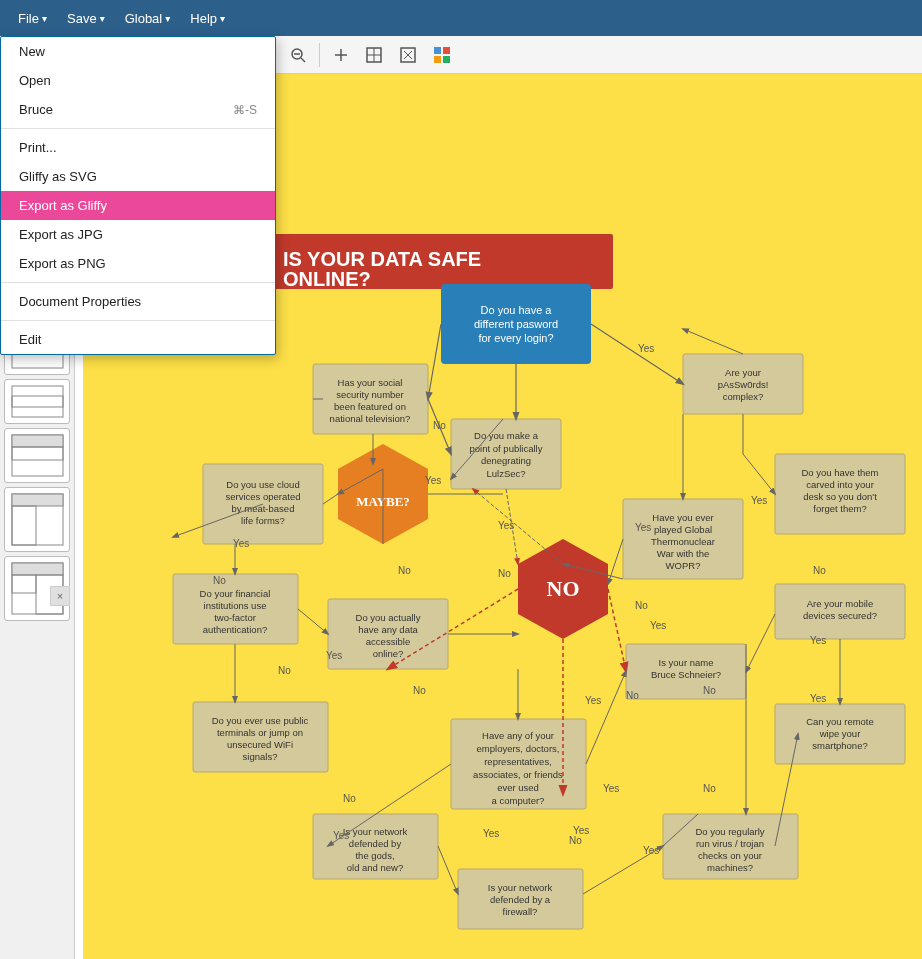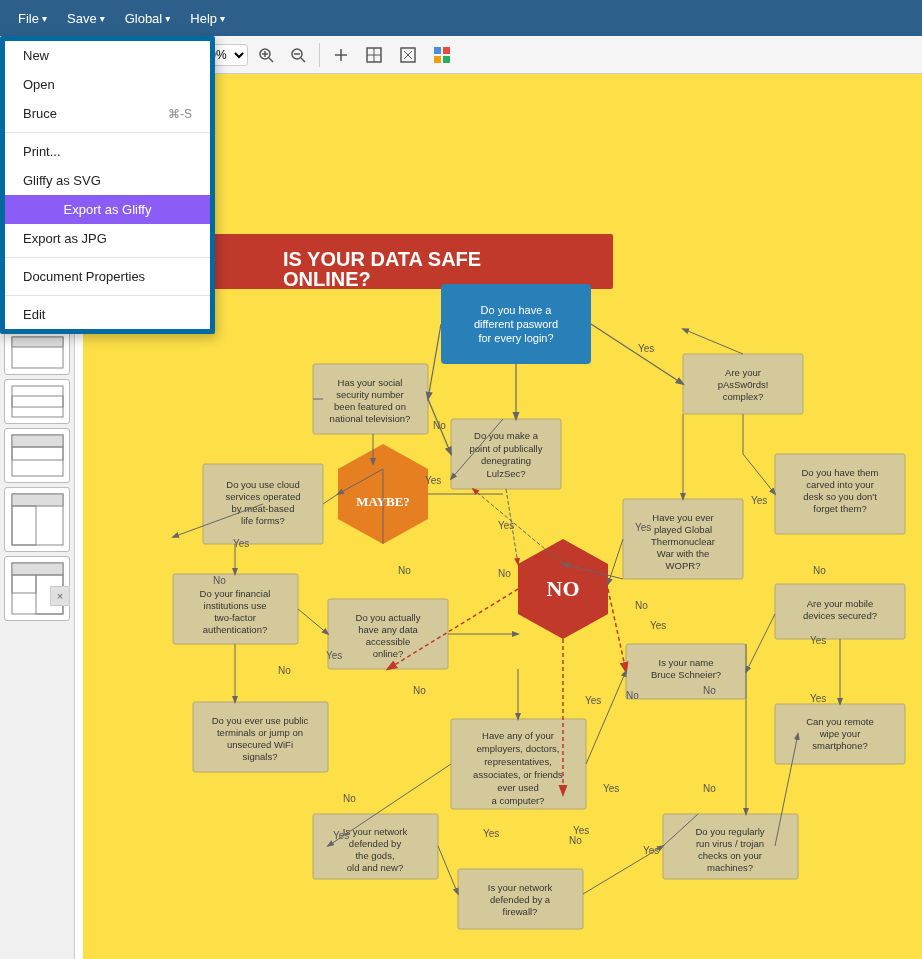--- a/index.html
+++ b/index.html
@@ -94,37 +94,37 @@
     .canvas-area {
       flex: 1;
       background: white;
       overflow: hidden;
       position: relative;
     }
     .file-dropdown {
       position: absolute;
       top: 36px;
       left: 0;
-      width: 215px;
+      width: 276px;
       background: white;
-      border: 5px solid #0369a1;
+      border: 1px solid #0369a1;
       box-shadow: 2px 4px 12px rgba(0,0,0,0.25);
       z-index: 200;
       border-radius: 2px;
     }
     .dropdown-item {
       padding: 7px 18px;
       font-size: 13px;
       color: #222;
       cursor: pointer;
       display: flex;
       justify-content: space-between;
       align-items: center;
     }
-    .dropdown-item.highlighted { background: #8b5cf6; color: white; justify-content: center; }
+    .dropdown-item.highlighted { background: #ec4899; color: white; }
     .dropdown-separator {
       height: 1px;
       background: #e0e0e0;
       margin: 4px 0;
     }
     .shortcut { color: #888; font-size: 12px; }
 
     
     .flowchart-content {
       position: absolute;
@@ -539,20 +539,23 @@
     </div>
     <div class="dropdown-item">
       <span>Gliffy as SVG</span>
     </div>
     <div class="dropdown-item highlighted">
       <span>Export as Gliffy</span>
     </div>
     <div class="dropdown-item">
       <span>Export as JPG</span>
     </div>
+    <div class="dropdown-item">
+      <span>Export as PNG</span>
+    </div>
     <div class="dropdown-separator"></div>
     <div class="dropdown-item">
       <span>Document Properties</span>
     </div>
     <div class="dropdown-separator"></div>
     <div class="dropdown-item">
       <span>Edit</span>
     </div>
   </div>
 

